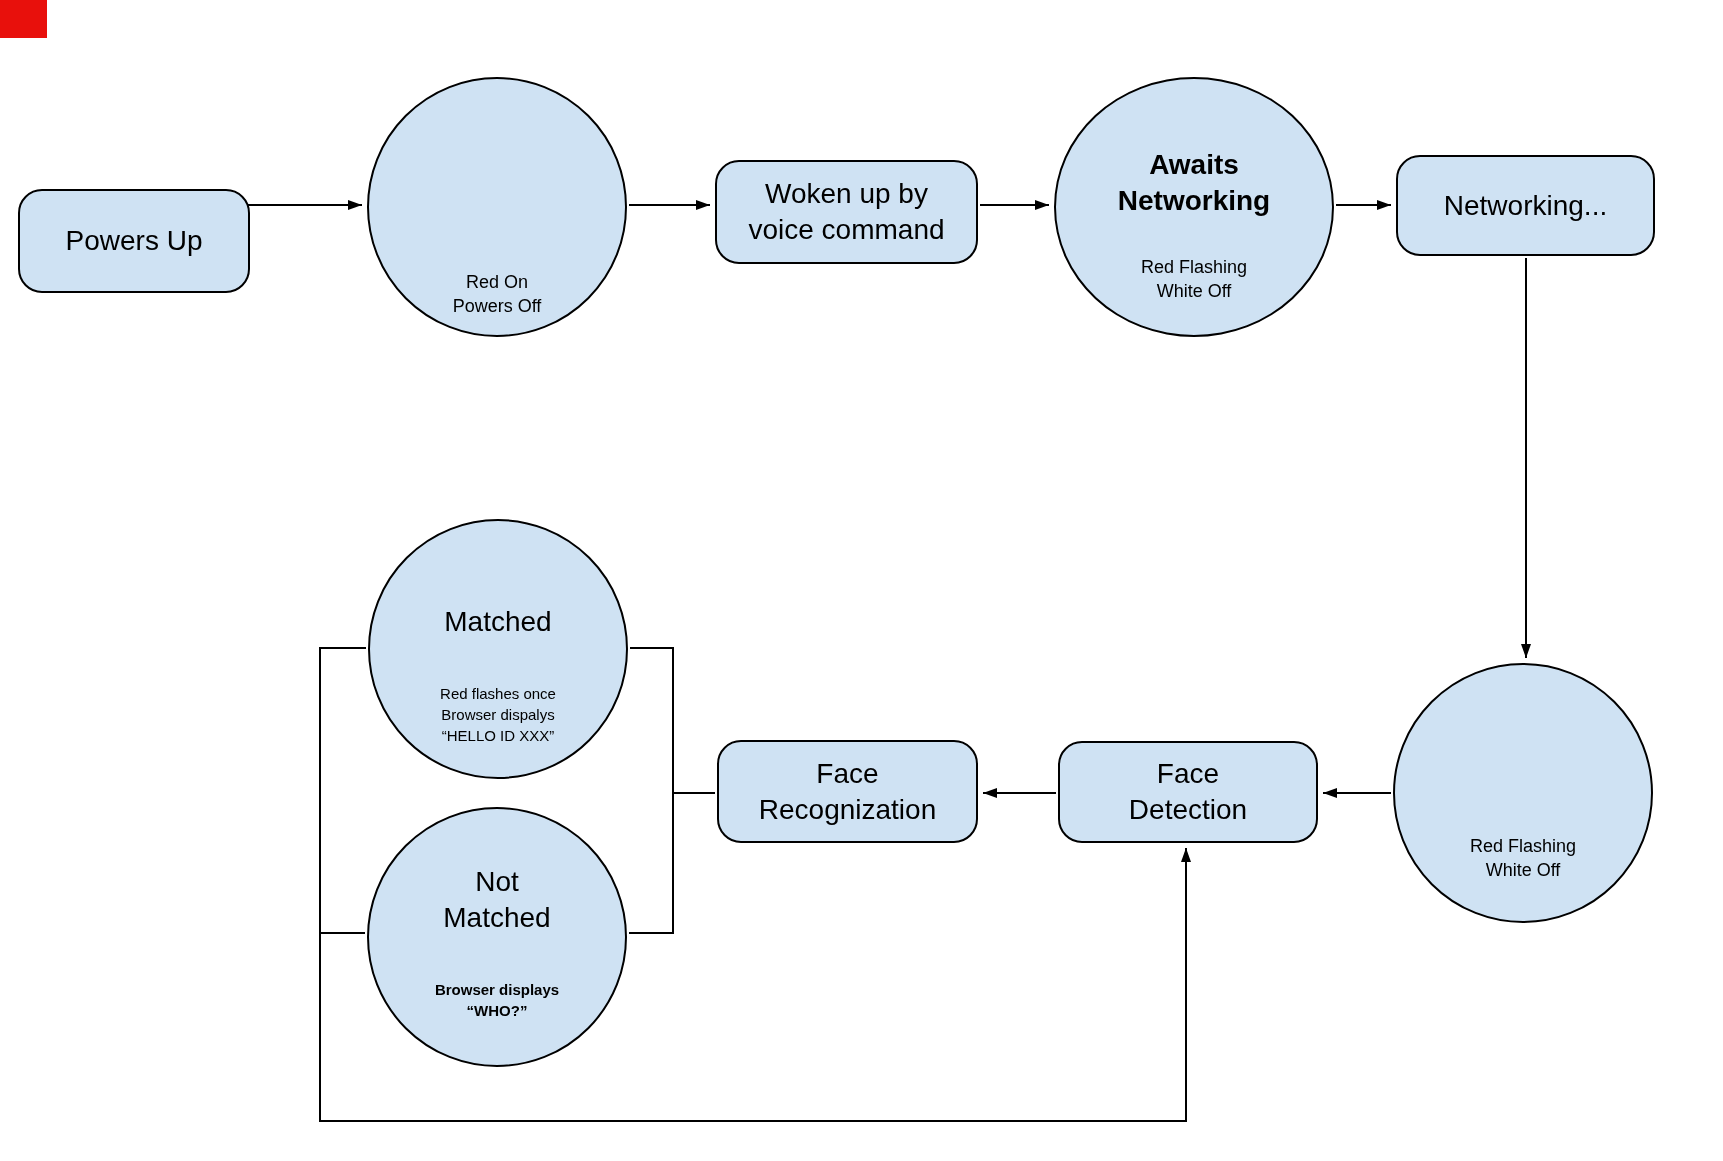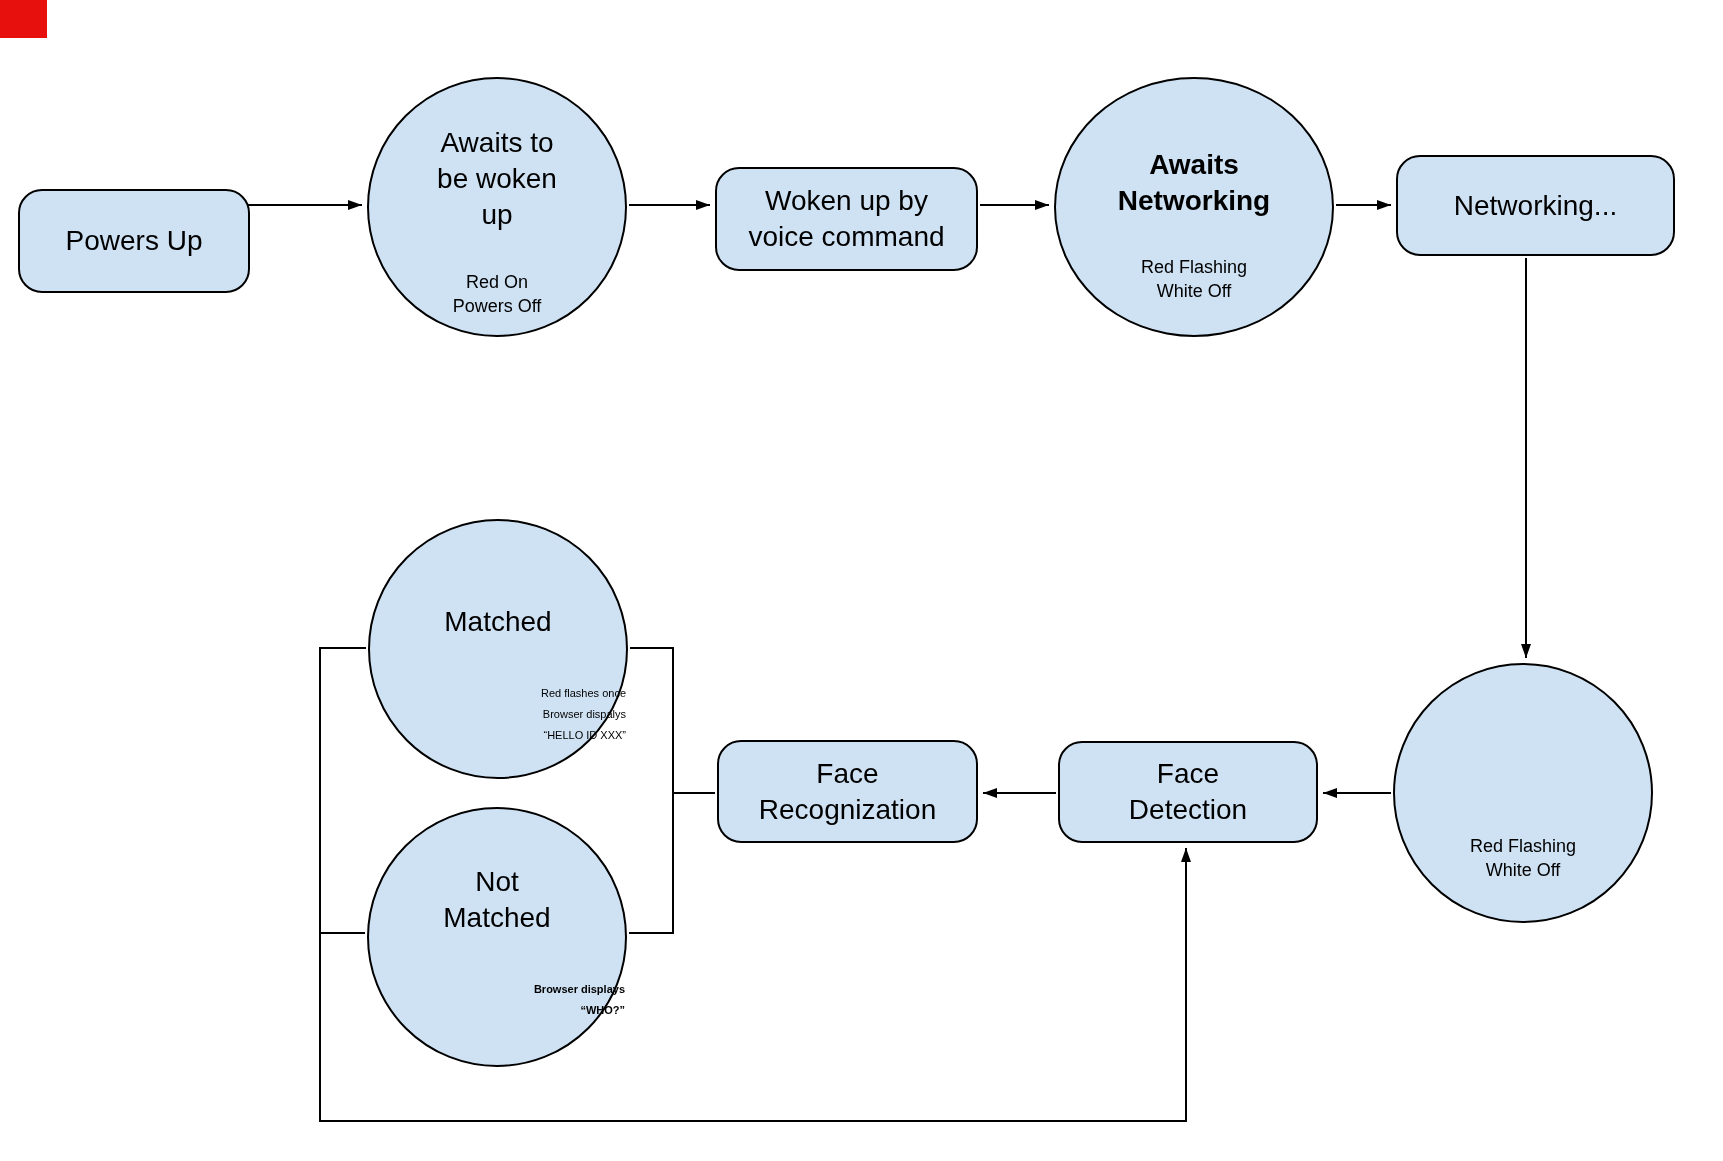--- a/index.html
+++ b/index.html
@@ -50,23 +50,22 @@
   }
   .circle .status{
     position:absolute;
     left:0;right:0;
     text-align:center;
     font-size:18px;
     line-height:24px;
     white-space:pre-line;
   }
   .circle .status.small{
-    font-size:11px;
+    font-size:15px;
     line-height:21px;
-    text-align:right;
   }
   .corner-marker{
     position:absolute;
     left:0;top:0;
     width:47px;
     height:38px;
     background:#e8100c;
   }
 </style>
 </head>
@@ -98,38 +97,35 @@
       <line x1="629" y1="933" x2="674" y2="933"></line>
       <line x1="320" y1="647" x2="320" y2="1121"></line>
       <line x1="319" y1="1121" x2="1187" y2="1121"></line>
       <line x1="1186" y1="1122" x2="1186" y2="848" marker-end="url(#arrow)"></line>
     </g>
   </svg>
 
   <div class="node rect" style="left:18px;top:153px;width:232px;height:104px;margin-top:36px;">Powers Up</div>
 
   <div class="node circle" style="left:367px;top:77px;width:260px;height:260px;">
-    <div class="title" style="top:46px;">Awaits to
-be woken
-up</div>
     <div class="status" style="top:191px;">Red On
 Powers Off</div>
   </div>
 
-  <div class="node rect" style="left:715px;top:167px;width:263px;height:104px;">Woken up by
+  <div class="node rect" style="left:715px;top:160px;width:263px;height:104px;">Woken up by
 voice command</div>
 
   <div class="node circle" style="left:1054px;top:77px;width:280px;height:260px;">
     <div class="title" style="top:68px;font-weight:bold;">Awaits
 Networking</div>
     <div class="status" style="top:176px;">Red Flashing
 White Off</div>
   </div>
 
-  <div class="node rect" style="left:1396px;top:155px;width:279px;height:101px;">Networking...</div>
+  <div class="node rect" style="left:1396px;top:155px;width:259px;height:101px;">Networking...</div>
 
   <div class="node circle" style="left:1393px;top:663px;width:260px;height:260px;">
     <div class="status" style="top:169px;">Red Flashing
 White Off</div>
   </div>
 
   <div class="node rect" style="left:1058px;top:741px;width:260px;height:102px;">Face
 Detection</div>
 
   <div class="node rect" style="left:717px;top:740px;width:261px;height:103px;">Face

